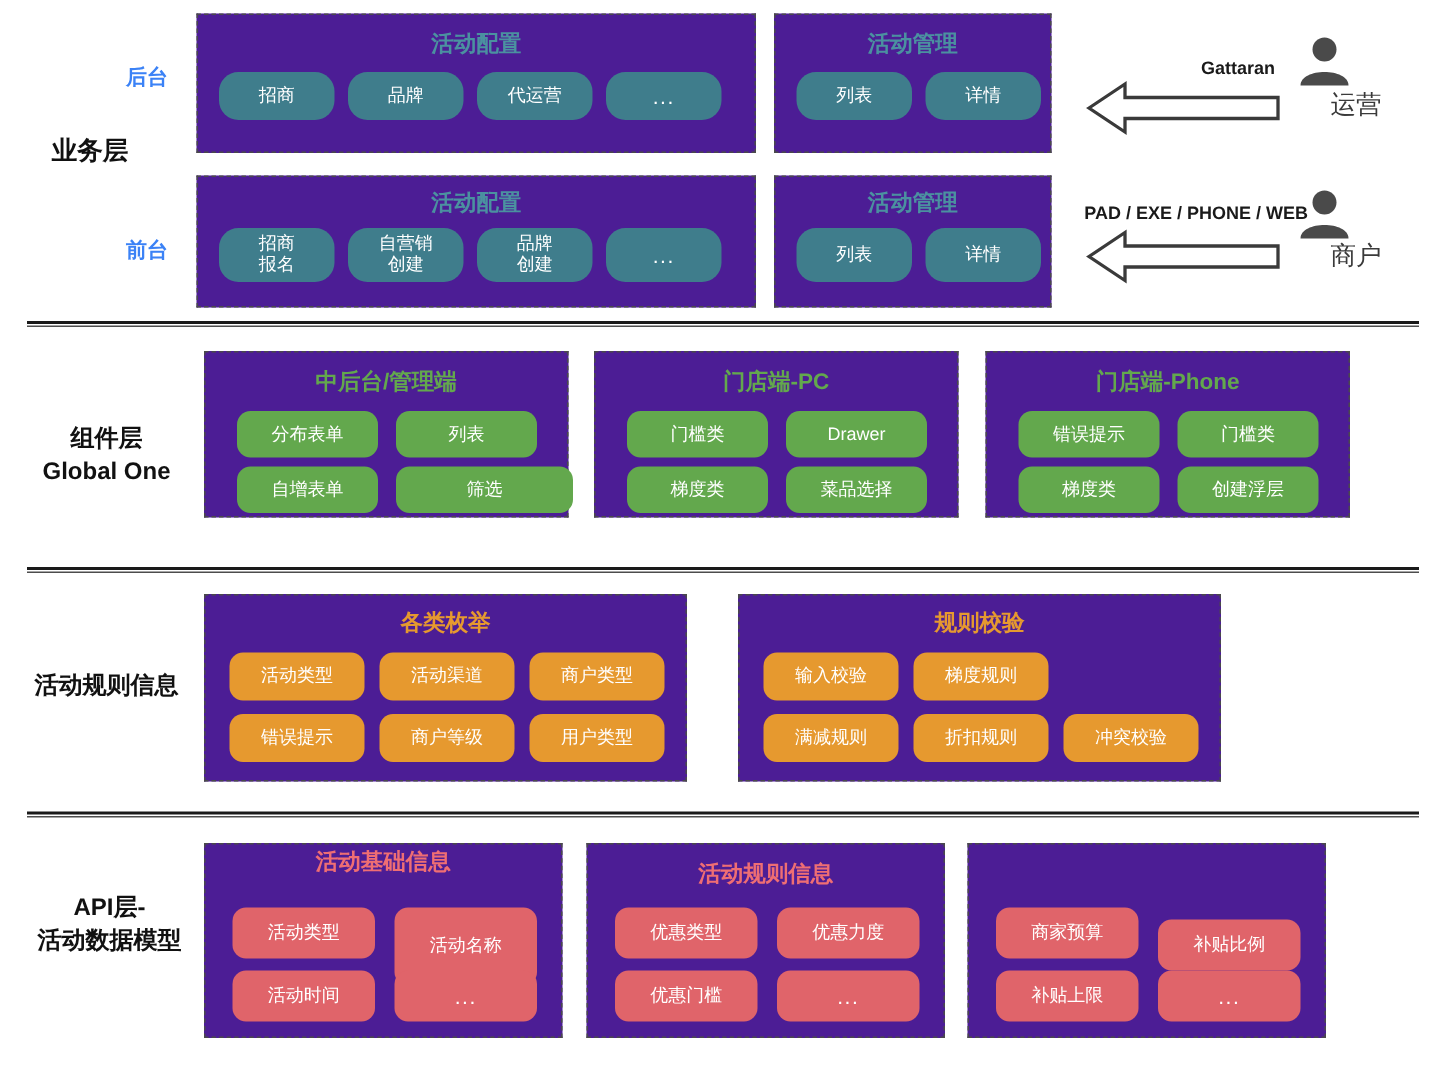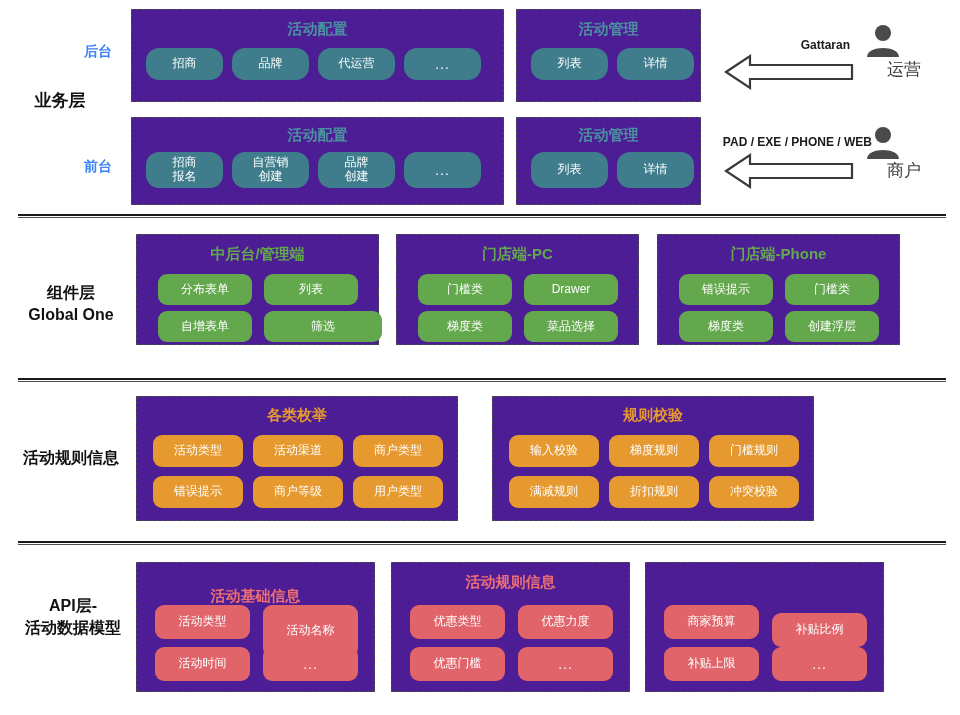--- a/index.html
+++ b/index.html
@@ -197,31 +197,30 @@
     <div class="pill orange" style="left:216px;top:38px;width:90px;height:32px">商户类型</div>
     <div class="pill orange" style="left:16px;top:79px;width:90px;height:32px">错误提示</div>
     <div class="pill orange" style="left:116px;top:79px;width:90px;height:32px">商户等级</div>
     <div class="pill orange" style="left:216px;top:79px;width:90px;height:32px">用户类型</div>
   </div>
 
   <div class="group" style="left:492px;top:396px;width:322px;height:125px">
     <div class="group-title orange-t" style="top:9px">规则校验</div>
     <div class="pill orange" style="left:16px;top:38px;width:90px;height:32px">输入校验</div>
     <div class="pill orange" style="left:116px;top:38px;width:90px;height:32px">梯度规则</div>
-    <div class="pill orange" style="left:216px;top:38px;width:90px;height:32px">门槛规则</div>
     <div class="pill orange" style="left:16px;top:79px;width:90px;height:32px">满减规则</div>
     <div class="pill orange" style="left:116px;top:79px;width:90px;height:32px">折扣规则</div>
     <div class="pill orange" style="left:216px;top:79px;width:90px;height:32px">冲突校验</div>
   </div>
 
   <div class="layer-title" style="left:0;top:595px;width:146px;font-size:16px">API层-
 活动数据模型</div>
 
   <div class="group" style="left:136px;top:562px;width:239px;height:130px">
-    <div class="group-title red-t" style="top:24px">活动基础信息</div>
+    <div class="group-title red-t" style="top:2px">活动基础信息</div>
     <div class="pill red" style="left:18px;top:42px;width:95px;height:34px">活动类型</div>
     <div class="pill red" style="left:126px;top:42px;width:95px;height:52px">活动名称</div>
     <div class="pill red" style="left:18px;top:84px;width:95px;height:34px">活动时间</div>
     <div class="pill red dots" style="left:126px;top:84px;width:95px;height:34px">...</div>
   </div>
 
   <div class="group" style="left:391px;top:562px;width:239px;height:130px">
     <div class="group-title red-t" style="top:10px">活动规则信息</div>
     <div class="pill red" style="left:18px;top:42px;width:95px;height:34px">优惠类型</div>
     <div class="pill red" style="left:126px;top:42px;width:95px;height:34px">优惠力度</div>

